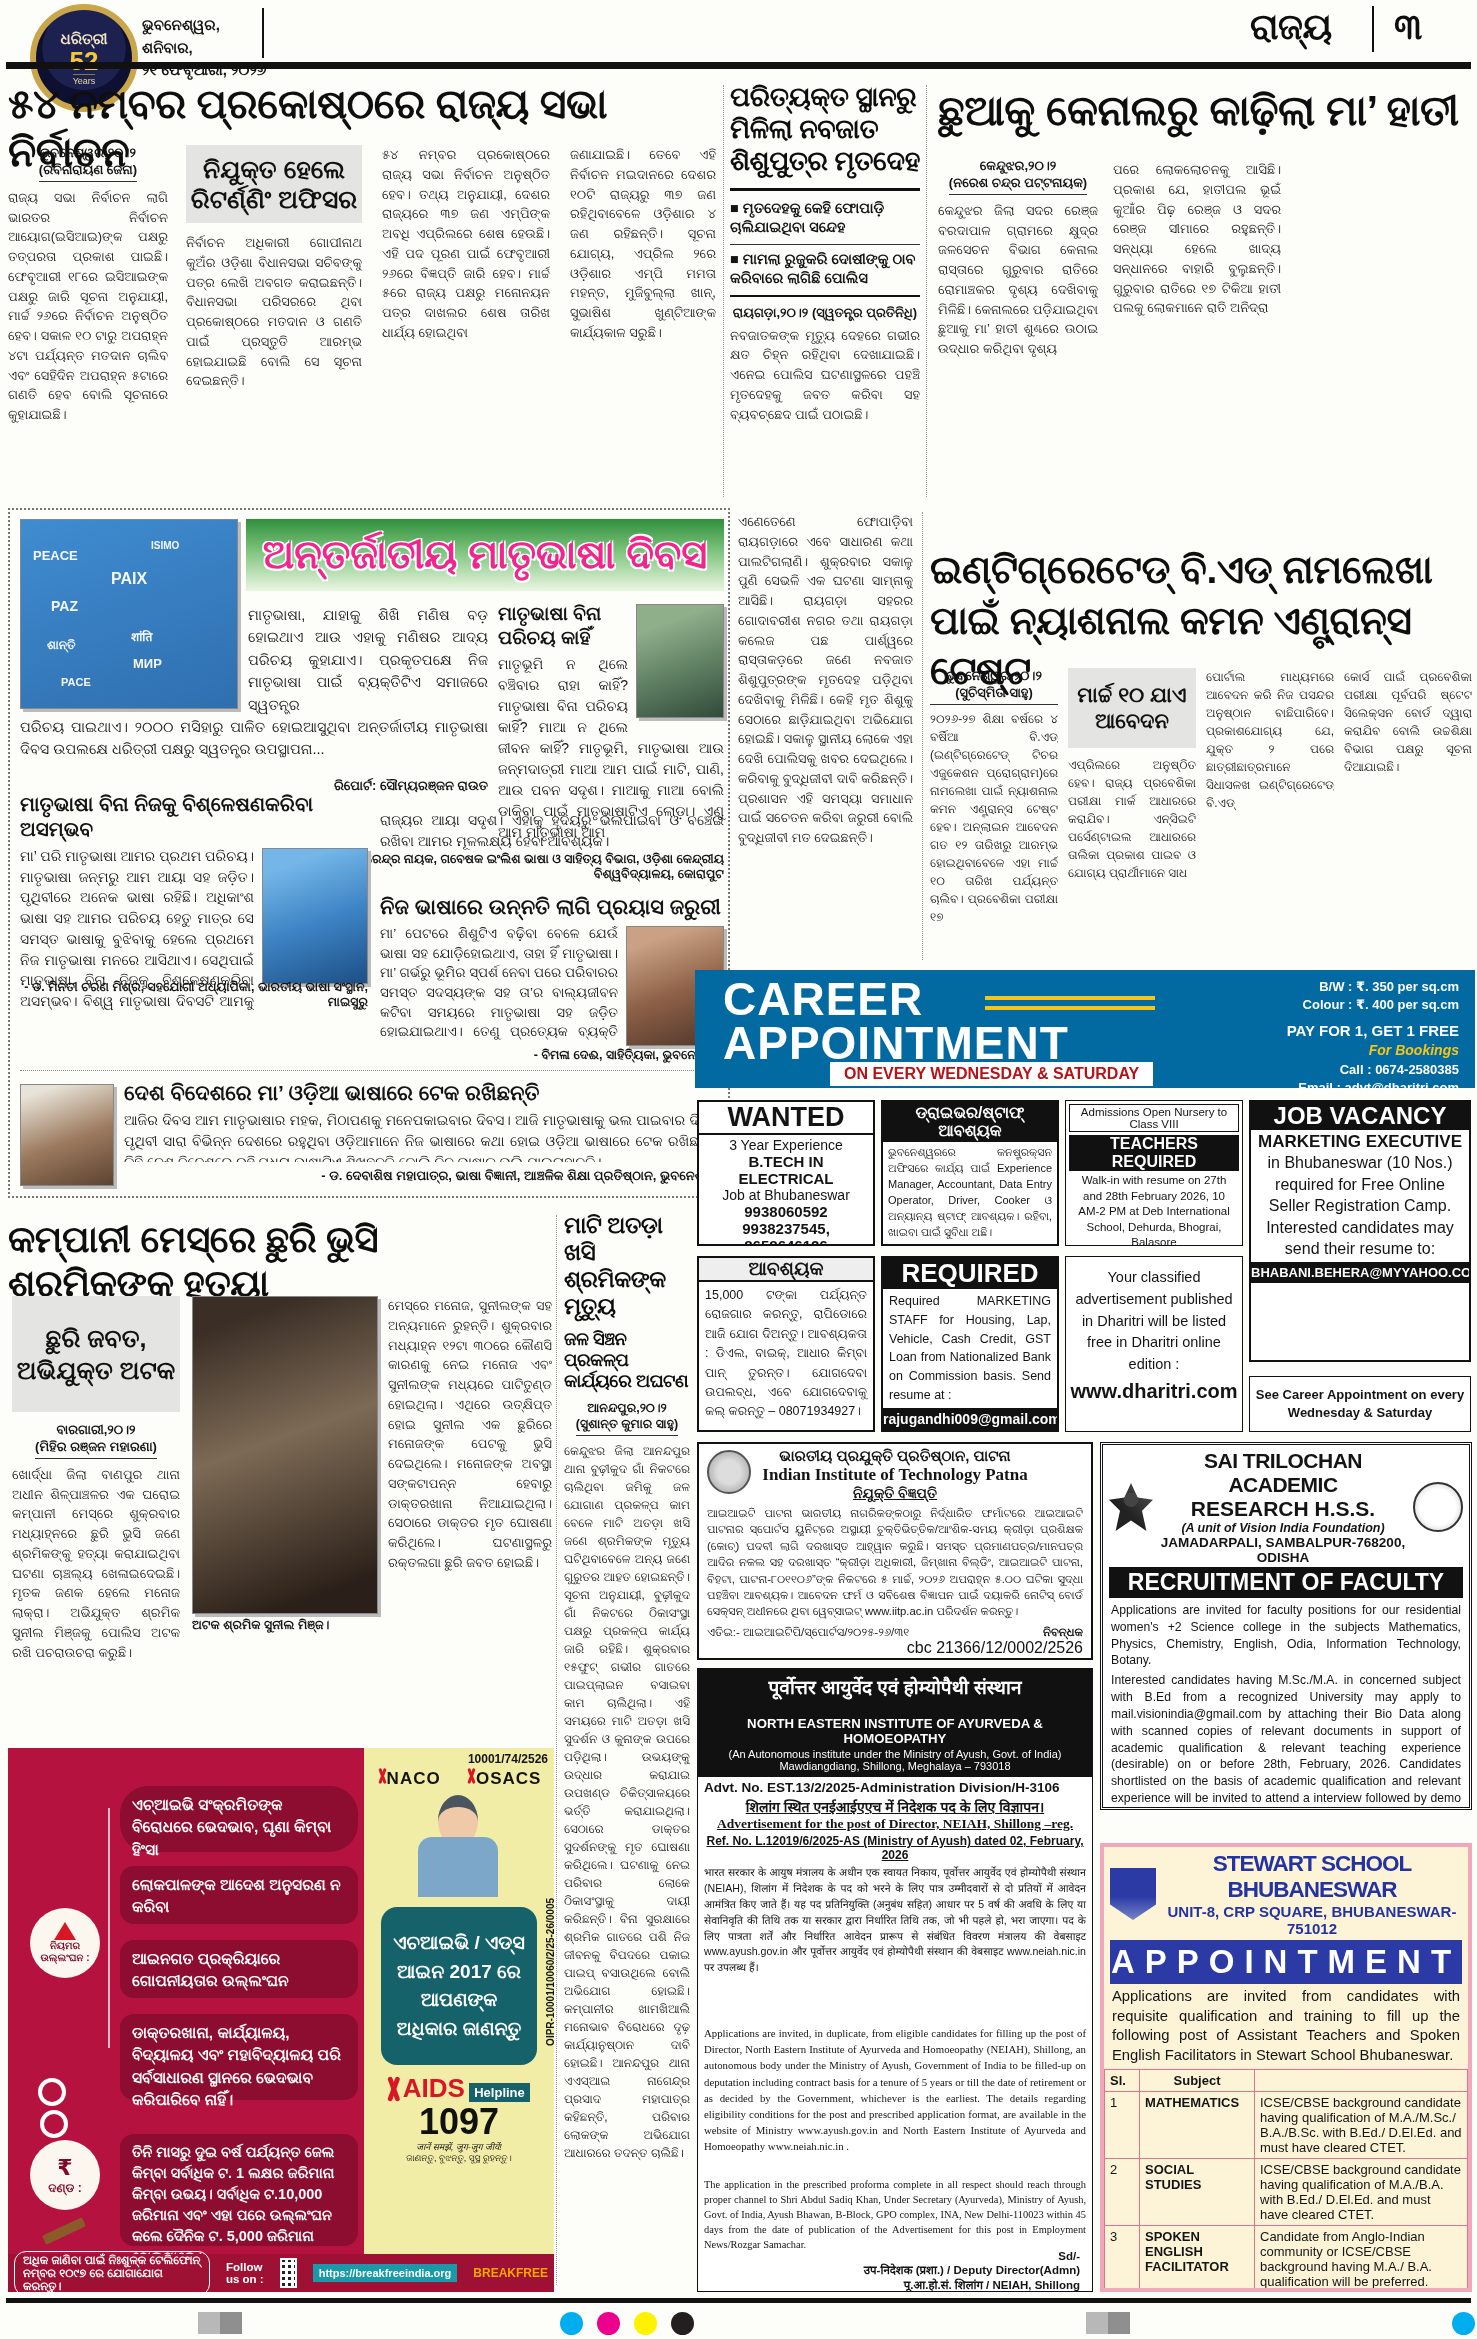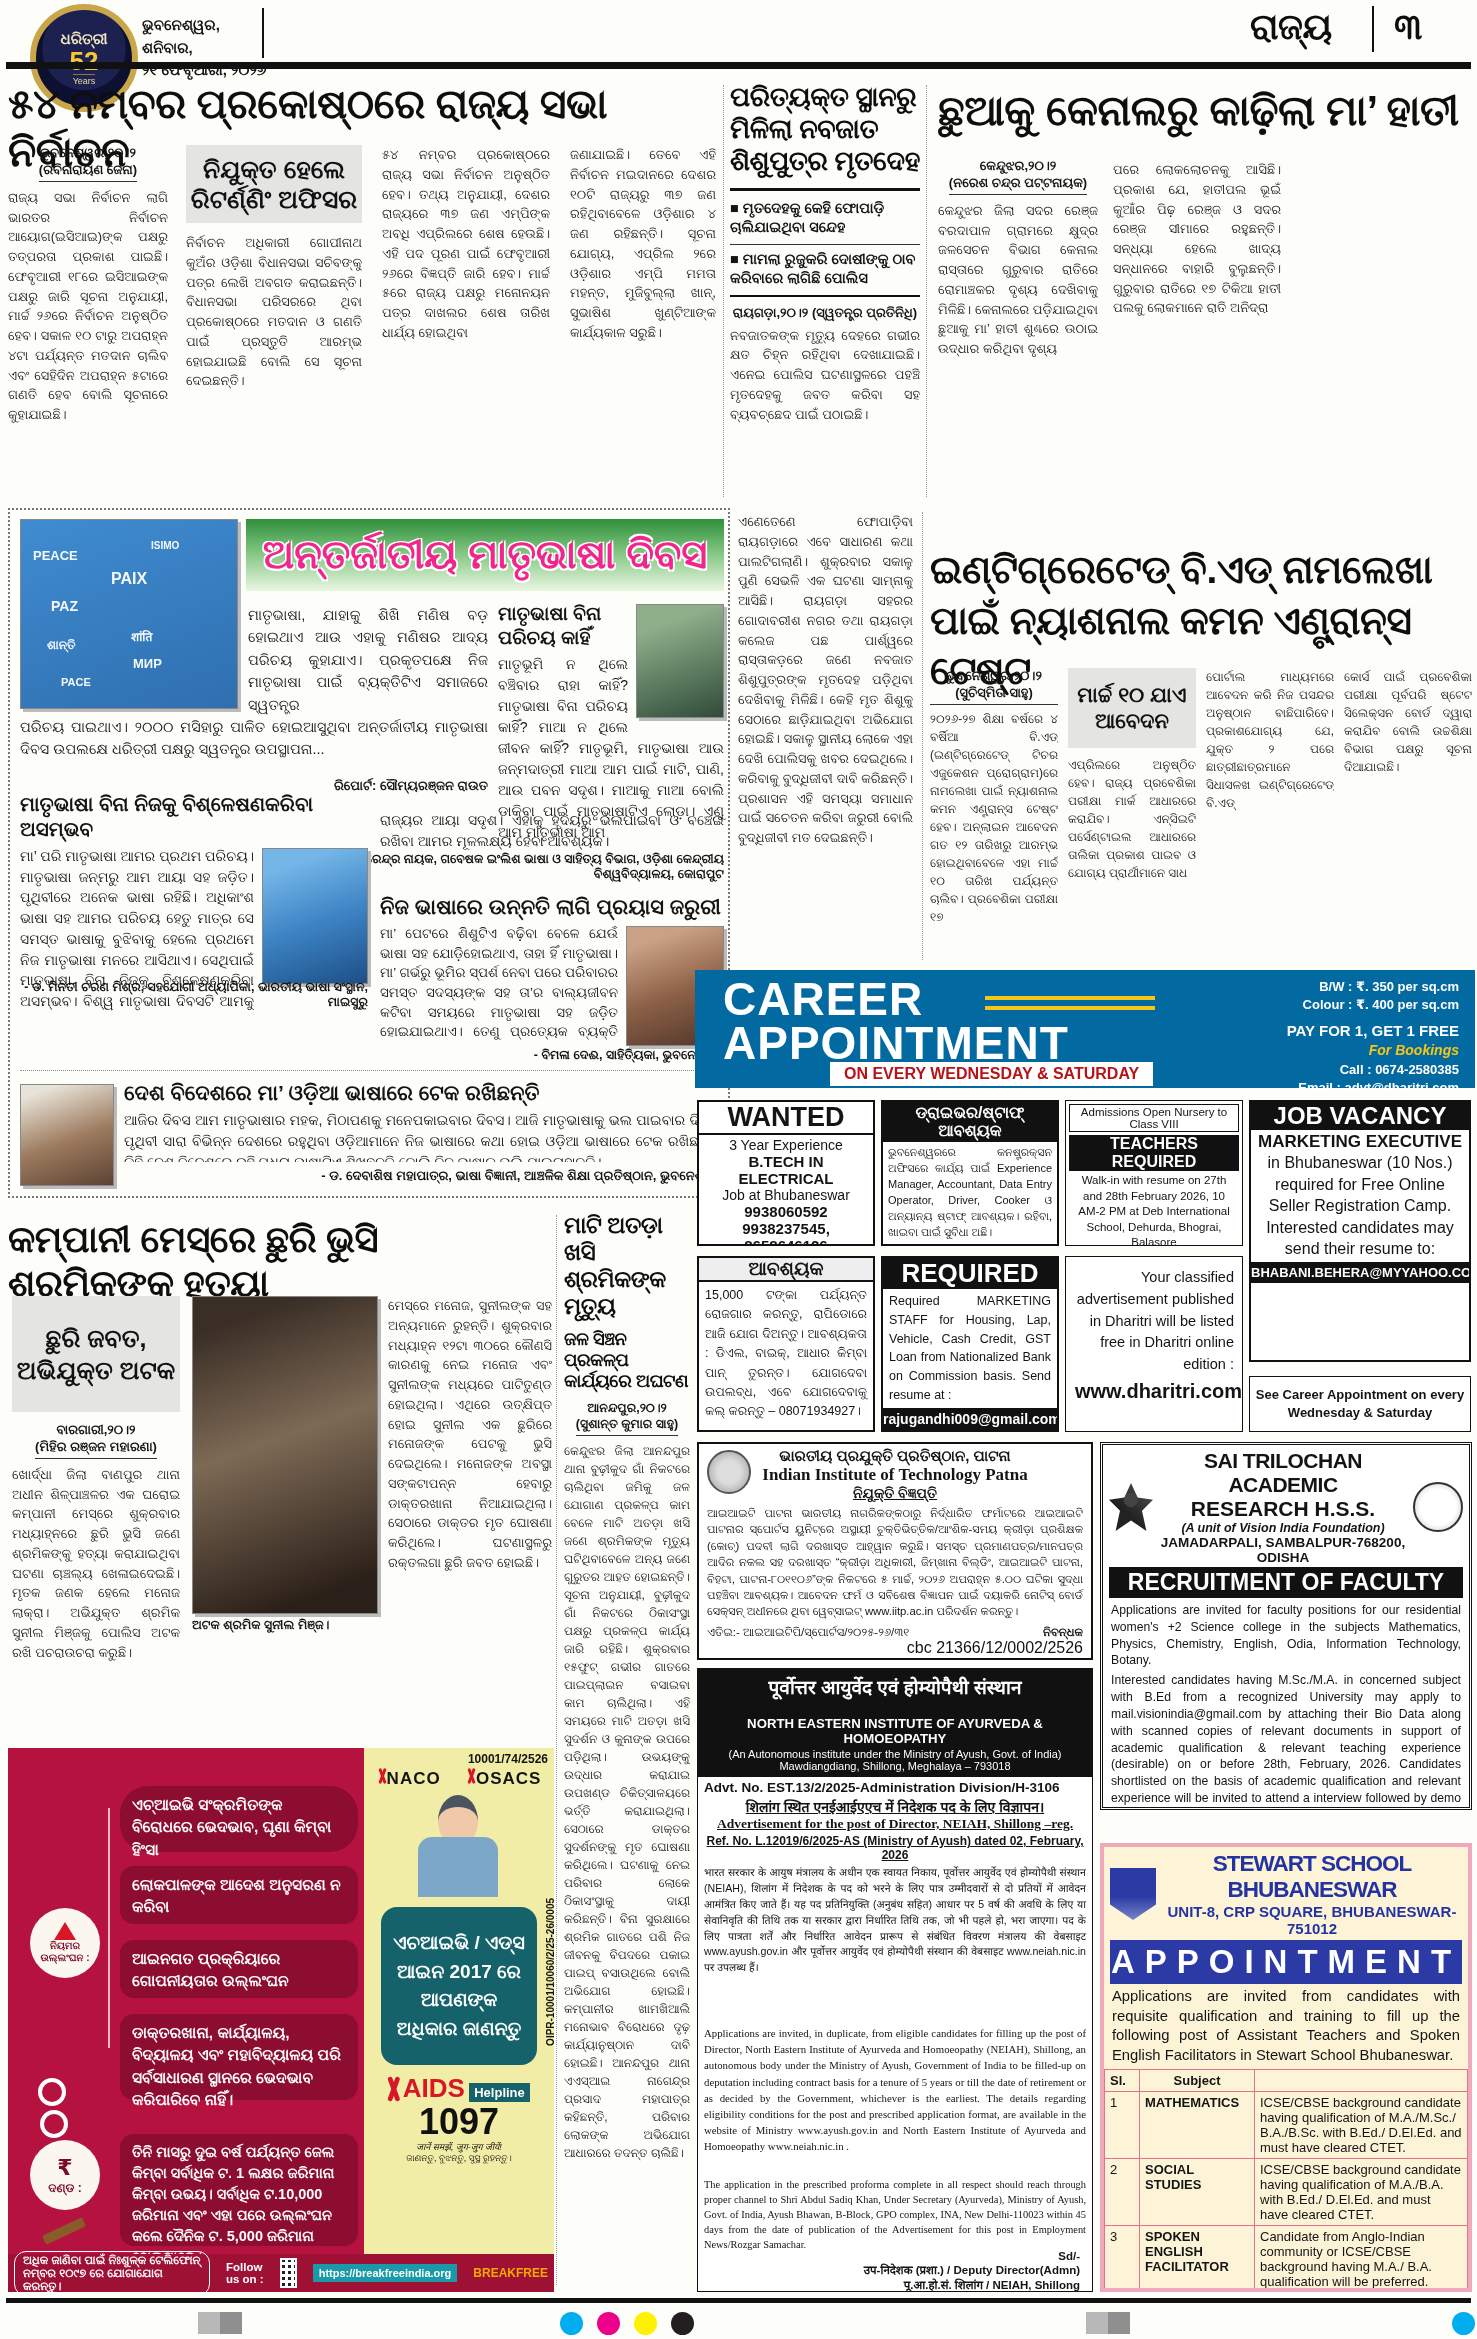--- a/index.html
+++ b/index.html
@@ -243,21 +243,21 @@
     <div class="invtitle" style="font-size:19px;border-bottom:2px solid #111;background:#eee;">ଆବଶ୍ୟକ</div>
     <div style="font-size:12.5px;line-height:1.55;padding:4px 6px;text-align:justify;">15,000 ଟଙ୍କା ପର୍ଯ୍ୟନ୍ତ ରୋଜଗାର କରନ୍ତୁ, ରାପିଡୋରେ ଆଜି ଯୋଗ ଦିଅନ୍ତୁ। ଆବଶ୍ୟକତା : ଡିଏଲ, ବାଇକ୍, ଆଧାର କିମ୍ବା ପାନ୍ ତୁରନ୍ତ। ଯୋଗଦେବା ଉପଲବ୍ଧ, ଏବେ ଯୋଗଦେବାକୁ କଲ୍ କରନ୍ତୁ – 08071934927।</div>
   </div>
 
   <div class="abs clsbox" style="left:881px;top:1256px;width:178px;height:176px;">
     <div class="clstitle" style="font-size:26px;">REQUIRED</div>
     <div style="font-size:12.5px;line-height:1.5;padding:3px 6px;text-align:justify;">Required MARKETING STAFF for Housing, Lap, Vehicle, Cash Credit, GST Loan from Nationalized Bank on Commission basis. Send resume at :</div>
     <div class="clstitle" style="font-size:14px;padding:3px 0;">rajugandhi009@gmail.com</div>
   </div>
 
-  <div class="abs clsbox" style="left:1065px;top:1256px;width:178px;height:176px;text-align:right;border-width:1.5px;">
+  <div class="abs clsbox" style="left:1065px;top:1256px;width:178px;height:176px;text-align:center;border-width:1.5px;">
     <div style="font-size:14.5px;line-height:1.5;padding:10px 8px 4px;">Your classified advertisement published in Dharitri will be listed free in Dharitri online edition :</div>
     <div style="font-size:20px;font-weight:bold;">www.dharitri.com</div>
   </div>
 
   <div class="abs clsbox" style="left:1249px;top:1376px;width:222px;height:56px;text-align:center;border-width:1.5px;display:flex;align-items:center;justify-content:center;">
     <div style="font-size:13px;font-weight:bold;line-height:1.4;">See Career Appointment on every Wednesday &amp; Saturday</div>
   </div>
 
   <div class="abs clsbox" style="left:697px;top:1442px;width:396px;height:218px;border-width:2.5px;">
     <div style="position:absolute;left:8px;top:6px;width:40px;height:40px;border-radius:50%;border:2px solid #555;background:radial-gradient(circle,#ddd 40%,#999);"></div>

